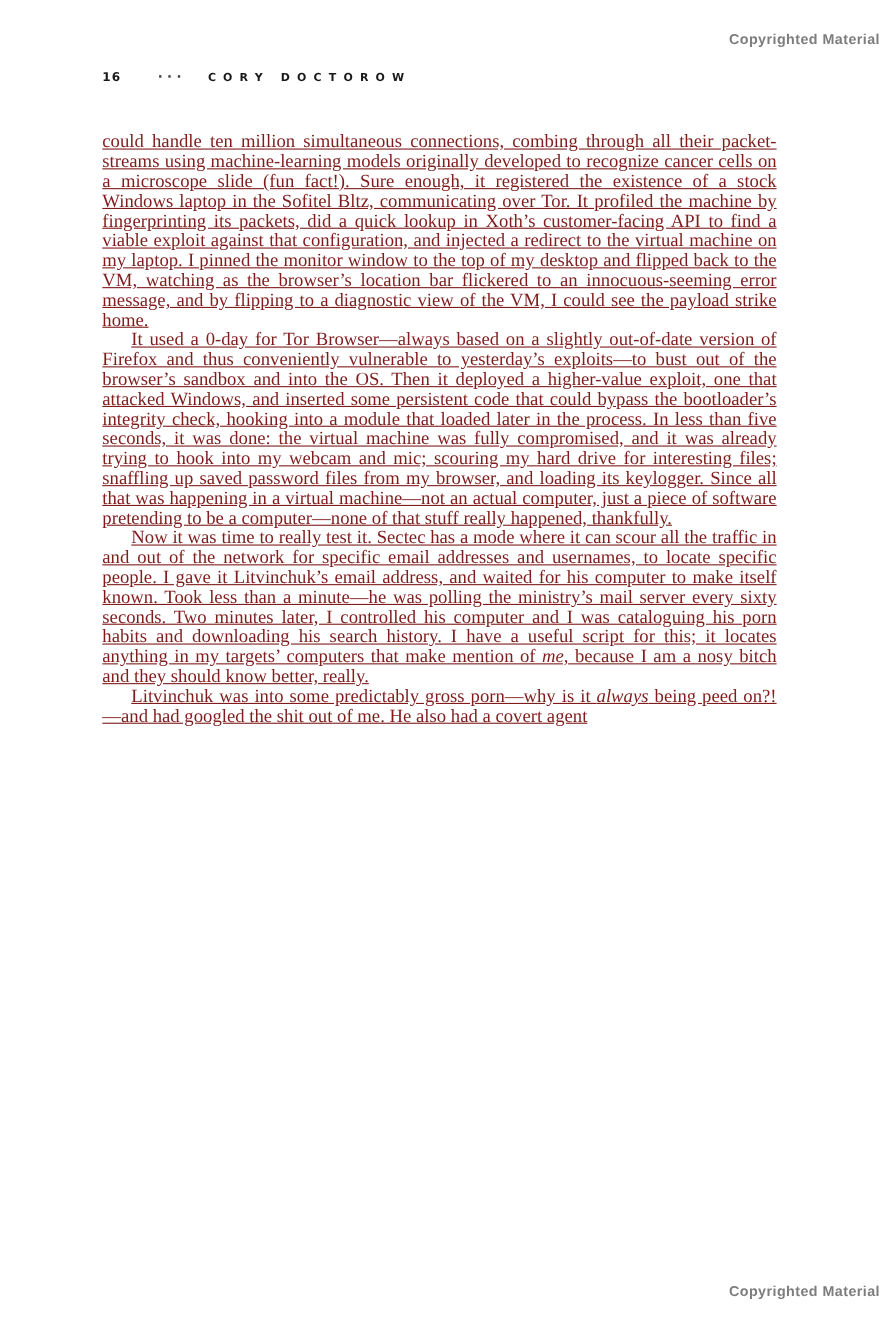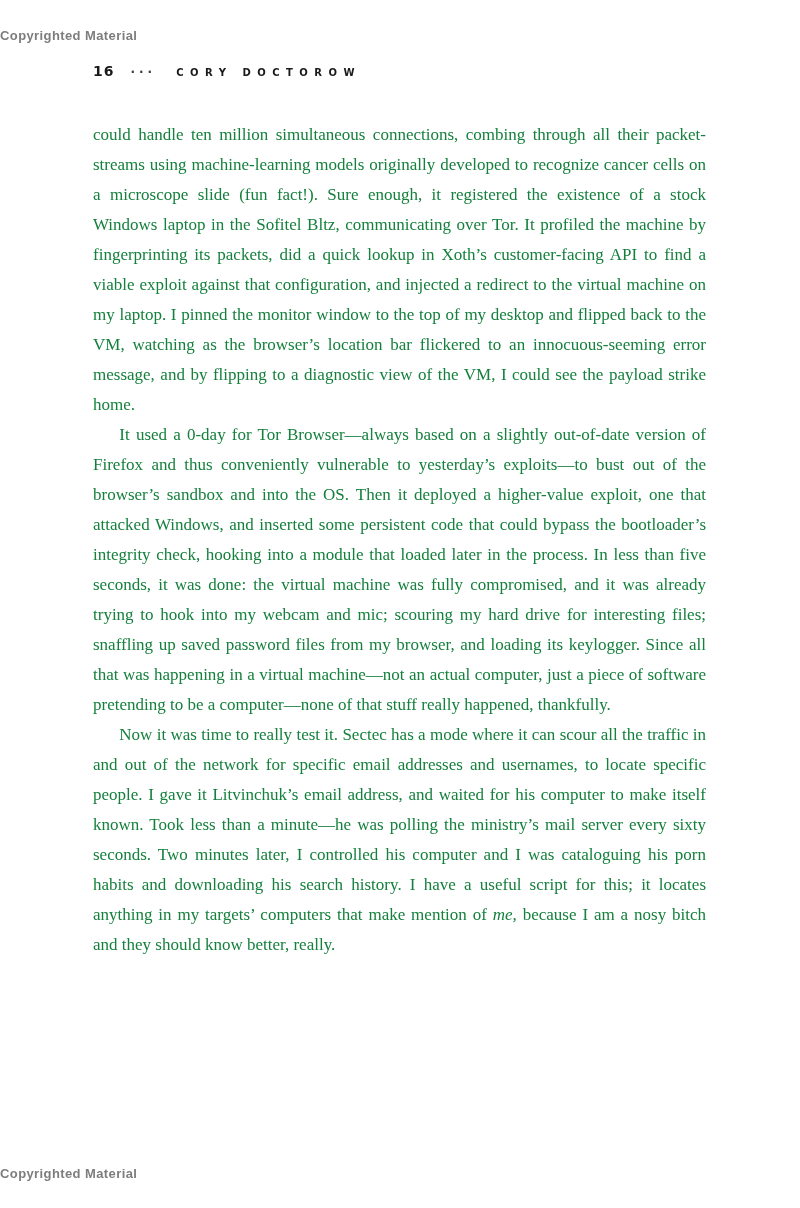--- a/index.html
+++ b/index.html
@@ -12,21 +12,21 @@
     height: 1208px;
     background: #ffffff;
     font-family: "Liberation Serif", serif;
     color: #161616;
   }
 
   .copyright {
     position: absolute;
     left: 0;
     width: 100%;
-    text-align: left;
+    text-align: right;
     font-family: "Liberation Sans", sans-serif;
     font-size: 13px;
     font-weight: 600;
     color: #7d7d7d;
     letter-spacing: 0.4px;
   }
   .copyright.top { top: 28px; }
   .copyright.bottom { top: 1166px; }
 
   .running-header {
@@ -34,61 +34,63 @@
     top: 63px;
     left: 93px;
     right: 95px;
     font-family: "DejaVu Sans", sans-serif;
     font-weight: 700;
     color: #1a1a1a;
     font-size: 12px;
     white-space: nowrap;
   }
   .running-header .pagenum {
-    font-size: 14px;
+    font-size: 11px;
     letter-spacing: 1px;
-    margin-right: 16px;
+    margin-right: 33px;
   }
   .running-header .sep {
     color: #3c3c3c;
     font-size: 12px;
     letter-spacing: 4px;
     margin-right: 20px;
   }
   .running-header .author {
     font-size: 10px;
     letter-spacing: 6.5px;
   }
 
   .body-text {
     position: absolute;
     top: 120px;
     left: 93px;
     width: 613px;
     font-size: 17px;
-    line-height: 30px;
+    line-height: 18px;
     text-align: justify;
-    color: #15803d;
+    color: #7f1d1d;
+    text-decoration: underline;
   }
   .para { text-indent: 0; }
   .para.indent { text-indent: 1.55em; }
   .italic { font-style: italic; }
 </style>
 </head>
 <body>
 
 <div class="page">
 
   <div class="copyright top">Copyrighted Material</div>
 
   <div class="running-header">
     <span class="pagenum">16</span><span class="sep">···</span><span class="author">CORY DOCTOROW</span>
   </div>
 
   <div class="body-text">
       <p class="para"><span>could handle ten million simultaneous connections, combing through all their packet-streams using machine-learning models originally developed to recognize cancer cells on a microscope slide (fun fact!). Sure enough, it registered the existence of a stock Windows laptop in the Sofitel Bltz, communicating over Tor. It profiled the machine by fingerprinting its packets, did a quick lookup in Xoth’s customer-facing API to find a viable exploit against that configuration, and injected a redirect to the virtual machine on my laptop. I pinned the monitor window to the top of my desktop and flipped back to the VM, watching as the browser’s location bar flickered to an innocuous-seeming error message, and by flipping to a diagnostic view of the VM, I could see the payload strike home.</span></p>
       <p class="para indent"><span>It used a 0-day for Tor Browser—always based on a slightly out-of-date version of Firefox and thus conveniently vulnerable to yesterday’s exploits—to bust out of the browser’s sandbox and into the OS. Then it deployed a higher-value exploit, one that attacked Windows, and inserted some persistent code that could bypass the bootloader’s integrity check, hooking into a module that loaded later in the process. In less than five seconds, it was done: the virtual machine was fully compromised, and it was already trying to hook into my webcam and mic; scouring my hard drive for interesting files; snaffling up saved password files from my browser, and loading its keylogger. Since all that was happening in a virtual machine—not an actual computer, just a piece of software pretending to be a computer—none of that stuff really happened, thankfully.</span></p>
       <p class="para indent"><span>Now it was time to really test it. Sectec has a mode where it can scour all the traffic in and out of the network for specific email addresses and usernames, to locate specific people. I gave it Litvinchuk’s email address, and waited for his computer to make itself known. Took less than a minute—he was polling the ministry’s mail server every sixty seconds. Two minutes later, I controlled his computer and I was cataloguing his porn habits and downloading his search history. I have a useful script for this; it locates anything in my targets’ computers that make mention of </span><span class="italic">me,</span><span> because I am a nosy bitch and they should know better, really.</span></p>
+      <p class="para indent"><span>Litvinchuk was into some predictably gross porn—why is it </span><span class="italic">always</span><span> being peed on?!—and had googled the shit out of me. He also had a covert agent</span></p>
     </div>
 
   <div class="copyright bottom">Copyrighted Material</div>
 
 </div>
 
 </body></html>

